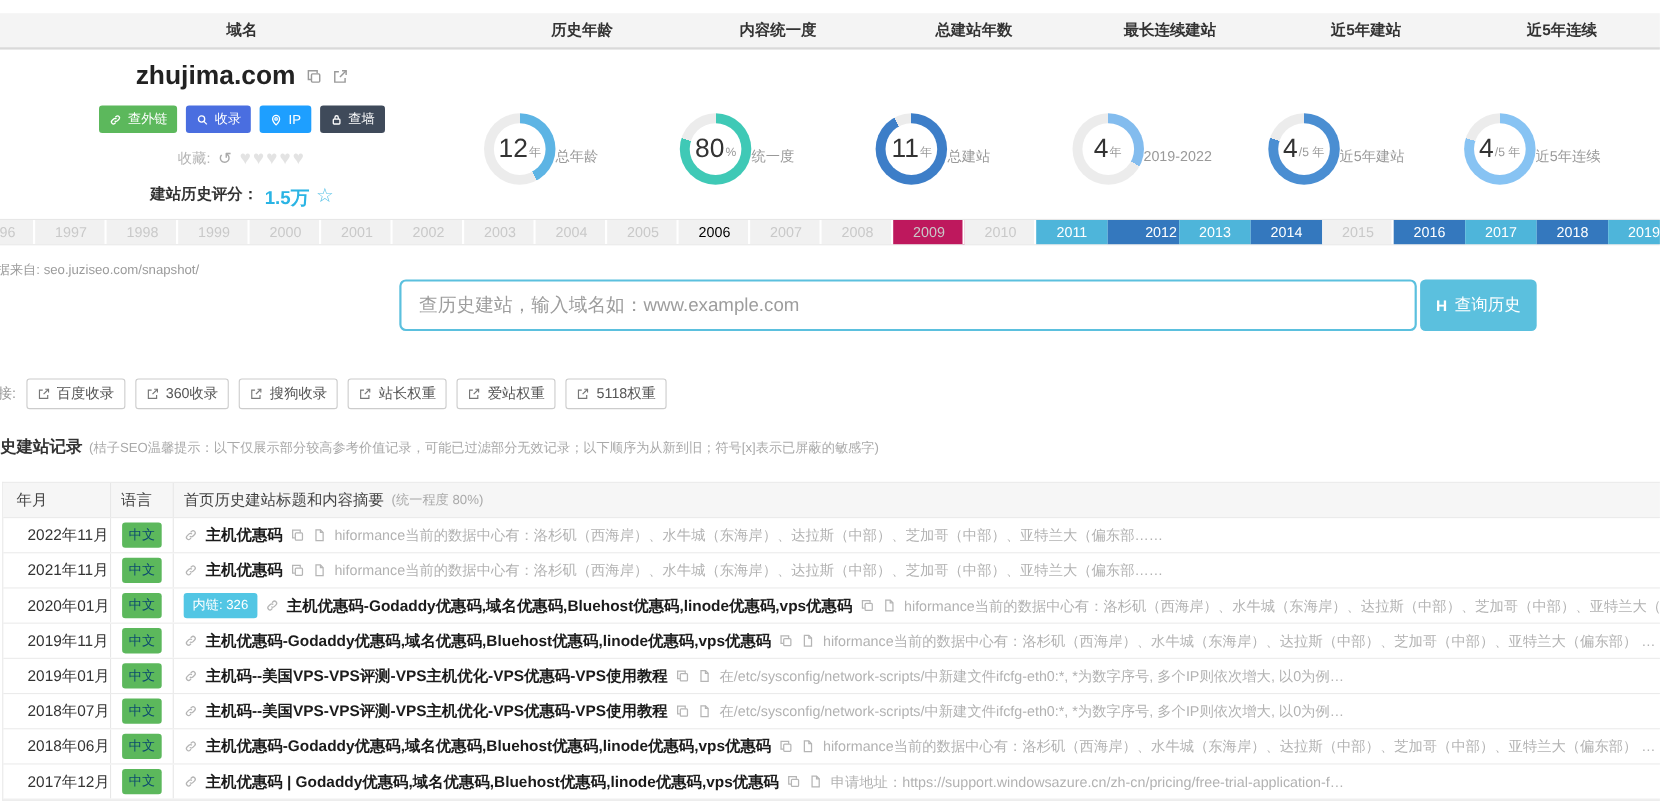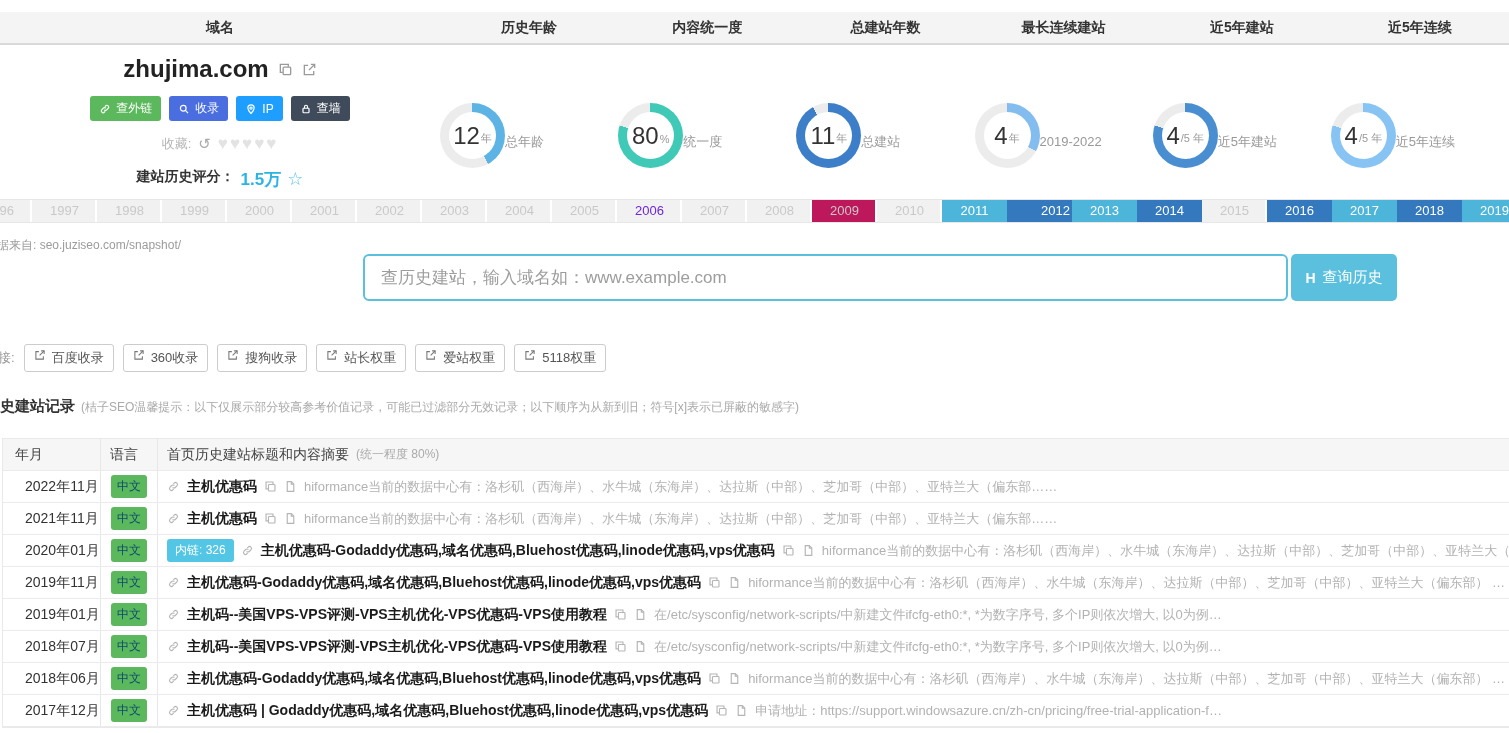--- a/index.html
+++ b/index.html
@@ -55,21 +55,21 @@
     font-size:17px; color:#333; outline:none; font-family:inherit; }
   .search-input::placeholder { color:#9d9d9d; }
   .search-btn { margin-left:3px; width:106px; background:#5bc0de; color:#fff; border:none;
     border-radius:5px; font-size:15px; display:flex; align-items:center; justify-content:center;
     gap:7px; cursor:pointer; font-family:inherit; }
   .btn-h { font-weight:bold; font-size:14px; }
 
   
   .links-row { margin-top:43px; margin-left:-15px; display:flex; align-items:center; gap:9px; }
   .links-label { font-size:13px; color:#999; }
-  .qlink { display:inline-flex; align-items:flex-start; gap:6px; border:1px solid #ccc; border-radius:3px;
+  .qlink { display:inline-flex; align-items:center; gap:6px; border:1px solid #ccc; border-radius:3px;
     background:#fff; padding:4px 9px; font-size:13px; color:#555; cursor:pointer; }
   .qlink svg { width:12px; height:12px; stroke:#777; fill:none; stroke-width:1.4; }
 
   
   .hist-head { margin-top:25px; margin-left:-15px; display:flex; align-items:baseline; gap:6px; white-space:nowrap; }
   .hist-title { font-size:15px; font-weight:bold; color:#333; }
   .hist-hint { font-size:12px; color:#a9a9a9; }
 
   .htable { margin-top:22px; margin-left:2px; width:1538px; border:1px solid #e9e9e9; border-right:none; }
   .tr { display:flex; height:32px; align-items:center; border-bottom:1px solid #ebebeb; white-space:nowrap; overflow:hidden; }
@@ -258,21 +258,21 @@
     <div class="year-cell" style="background: rgb(241, 241, 241); color: rgb(201, 201, 201); box-shadow: rgb(255, 255, 255) -2px 0px 0px inset;">2001</div>
 
     <div class="year-cell" style="background: rgb(241, 241, 241); color: rgb(201, 201, 201); box-shadow: rgb(255, 255, 255) -2px 0px 0px inset;">2002</div>
 
     <div class="year-cell" style="background: rgb(241, 241, 241); color: rgb(201, 201, 201); box-shadow: rgb(255, 255, 255) -2px 0px 0px inset;">2003</div>
 
     <div class="year-cell" style="background: rgb(241, 241, 241); color: rgb(201, 201, 201); box-shadow: rgb(255, 255, 255) -2px 0px 0px inset;">2004</div>
 
     <div class="year-cell" style="background: rgb(241, 241, 241); color: rgb(201, 201, 201); box-shadow: rgb(255, 255, 255) -2px 0px 0px inset;">2005</div>
 
-    <div class="year-cell" style="background: rgb(241, 241, 241); color: #6d28d9; box-shadow: rgb(255, 255, 255) -2px 0px 0px inset;">2006</div>
+    <div class="year-cell" style="background: rgb(241, 241, 241); color: #000000; box-shadow: rgb(255, 255, 255) -2px 0px 0px inset;">2006</div>
 
     <div class="year-cell" style="background: rgb(241, 241, 241); color: rgb(201, 201, 201); box-shadow: rgb(255, 255, 255) -2px 0px 0px inset;">2007</div>
 
     <div class="year-cell" style="background: rgb(241, 241, 241); color: rgb(201, 201, 201); box-shadow: rgb(255, 255, 255) -2px 0px 0px inset;">2008</div>
 
     <div class="year-cell" style="background: #be185d; color: rgb(201, 201, 201); box-shadow: rgb(255, 255, 255) -2px 0px 0px inset;">2009</div>
 
     <div class="year-cell" style="background: rgb(241, 241, 241); color: rgb(201, 201, 201); box-shadow: rgb(255, 255, 255) -2px 0px 0px inset;">2010</div>
 
     <div class="year-cell" style="background: rgb(78, 181, 218); color: rgb(255, 255, 255); box-shadow: none;">2011</div>

